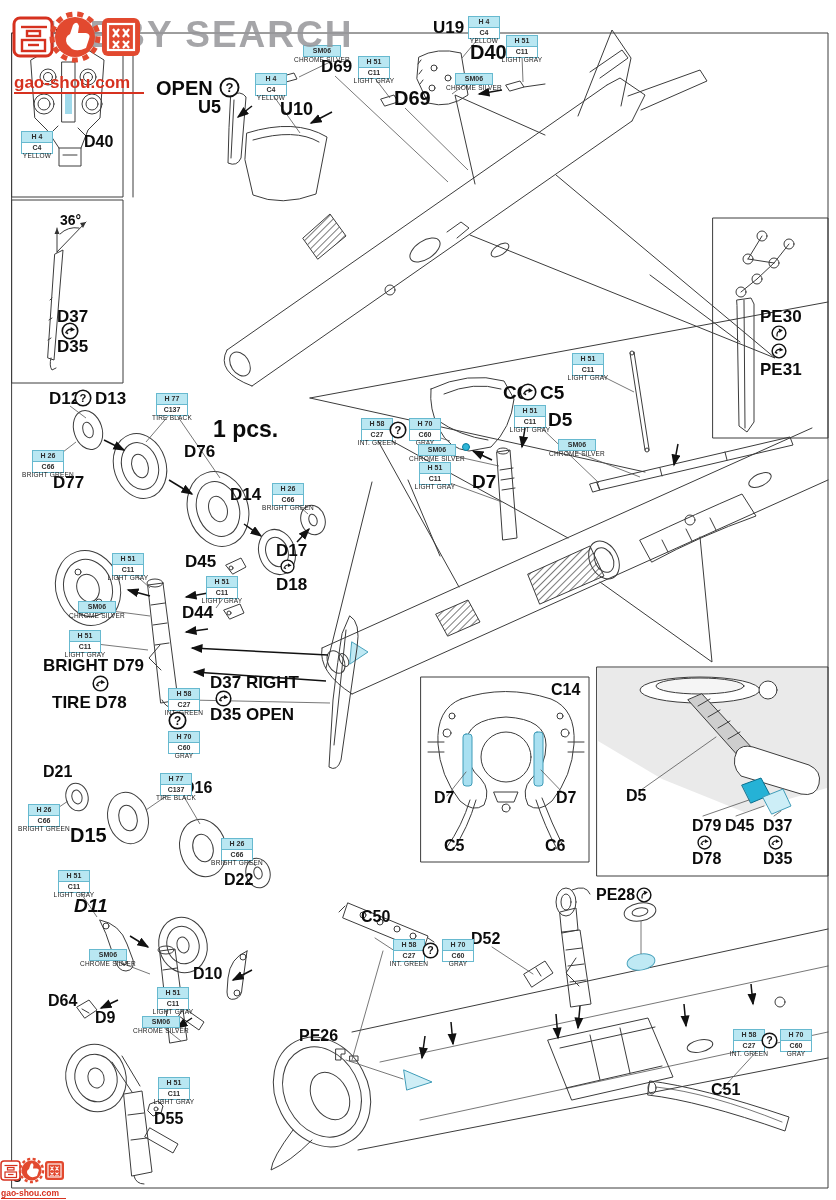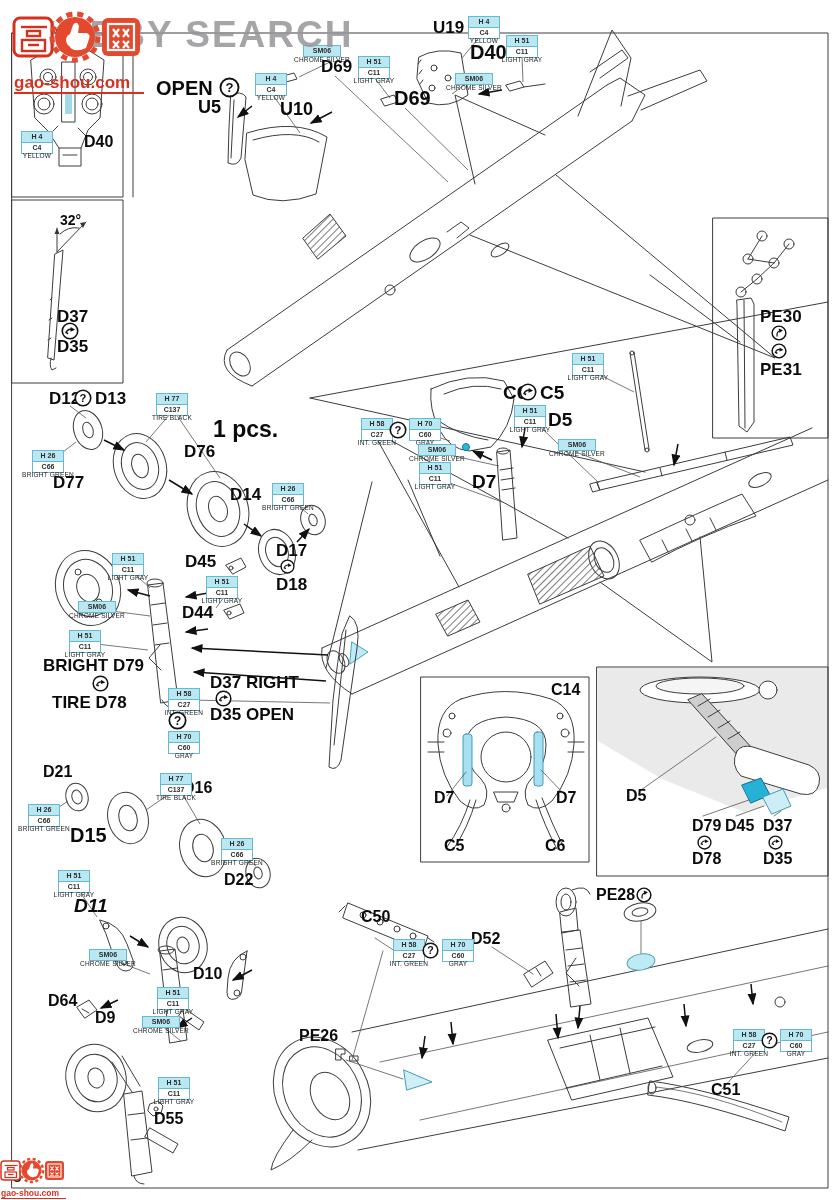--- a/index.html
+++ b/index.html
@@ -406,21 +406,21 @@
   <div id="ann">
       <div class="lbl" style="left: 55px; top: 28px; font-size: 16px;">U19</div>
       <div class="lbl" style="left: 84px; top: 134px; font-size: 16px;">D40</div>
       <div class="lbl" style="left: 156px; top: 78px; font-size: 20px;">OPEN</div>
       <div class="lbl" style="left: 198px; top: 98px; font-size: 18px;">U5</div>
       <div class="lbl" style="left: 280px; top: 100px; font-size: 18px;">U10</div>
       <div class="lbl" style="left: 321px; top: 58px; font-size: 17px;">D69</div>
       <div class="lbl" style="left: 394px; top: 88px; font-size: 20px;">D69</div>
       <div class="lbl" style="left: 433px; top: 19px; font-size: 17px;">U19</div>
       <div class="lbl" style="left: 470px; top: 42px; font-size: 20px;">D40</div>
-      <div class="lbl" style="left: 60px; top: 213px; font-size: 14px;">32°</div>
+      <div class="lbl" style="left: 60px; top: 213px; font-size: 14px;">36°</div>
       <div class="lbl" style="left: 57px; top: 308px; font-size: 17px;">D37</div>
       <div class="lbl" style="left: 57px; top: 338px; font-size: 17px;">D35</div>
       <div class="lbl" style="left: 760px; top: 308px; font-size: 17px;">PE30</div>
       <div class="lbl" style="left: 760px; top: 361px; font-size: 17px;">PE31</div>
       <div class="lbl" style="left: 49px; top: 390px; font-size: 17px;">D12</div>
       <div class="lbl" style="left: 95px; top: 390px; font-size: 17px;">D13</div>
       <div class="lbl" style="left: 213px; top: 418px; font-size: 23px;">1 pcs.</div>
       <div class="lbl" style="left: 184px; top: 443px; font-size: 17px;">D76</div>
       <div class="lbl" style="left: 53px; top: 474px; font-size: 17px;">D77</div>
       <div class="lbl" style="left: 230px; top: 486px; font-size: 17px;">D14</div>

